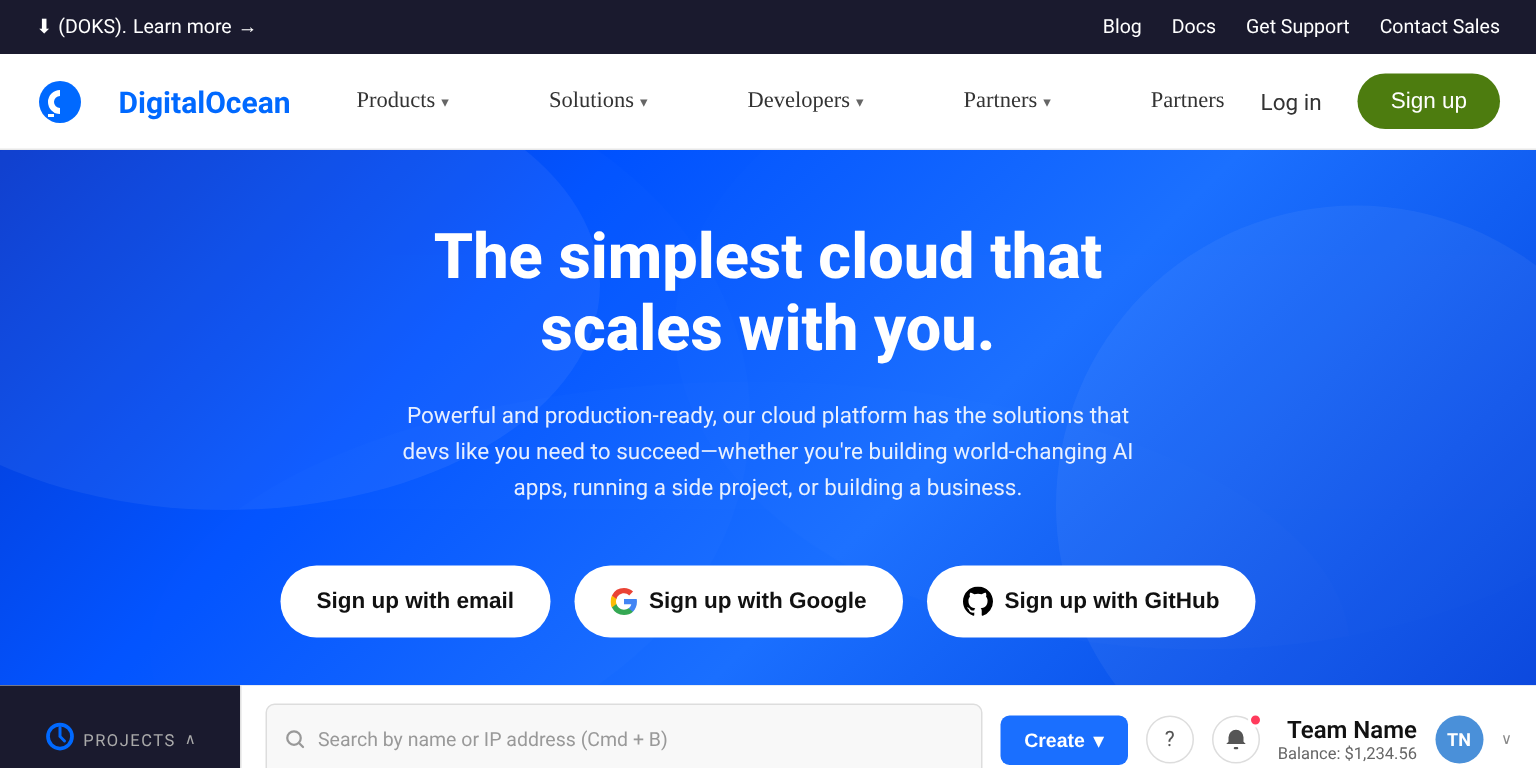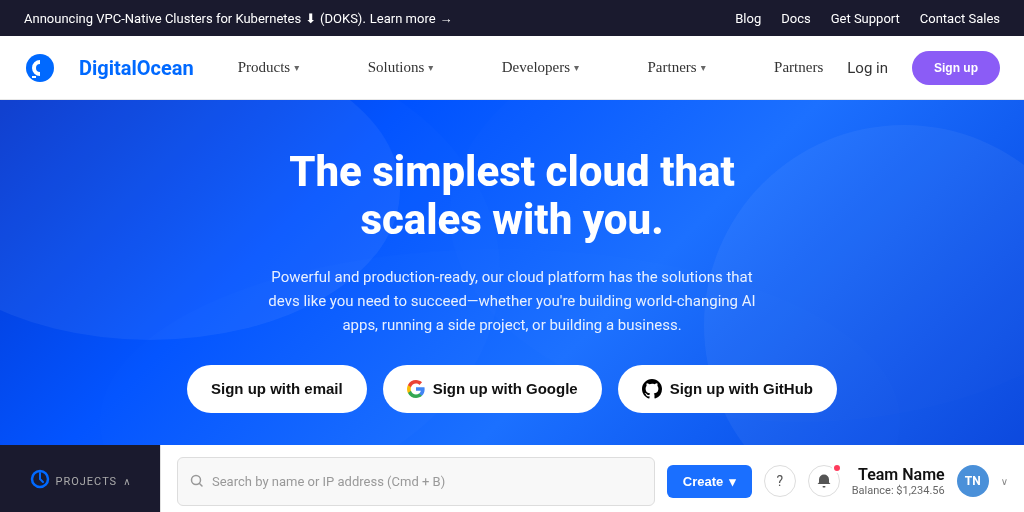--- a/index.html
+++ b/index.html
@@ -31,21 +31,21 @@
       position: relative;
       z-index: 10;
     }
     .navbar .logo { display: flex; align-items: center; gap: 23px; text-decoration: none; color: #0069ff; font-size: 20px; font-weight: 700; margin-right: 32px; }
     .navbar .logo svg { width: 32px; height: 32px; }
     .navbar .nav-links { display: flex; align-items: center; gap: 8px; flex: 1; justify-content: space-between; font-family: Liberation Serif, serif; }
     .navbar .nav-item { display: flex; align-items: center; gap: 4px; padding: 8px 12px; color: #333; font-size: 15px; cursor: pointer; text-decoration: none; white-space: nowrap; }
     .navbar .nav-item .chevron { font-size: 10px; color: #666; }
     .navbar .nav-right { display: flex; align-items: center; gap: 12px; }
     .navbar .login-btn { color: #333; font-size: 15px; text-decoration: none; padding: 8px 12px; cursor: pointer; }
-    .navbar .signup-btn { background: #8b5cf6; color: #fff; border: none; border-radius: 24px; padding: 10px 22px; font-size: 12px; cursor: pointer; font-weight: 700; }
+    .navbar .signup-btn { background: #4d7c0f; color: #fff; border: none; border-radius: 24px; padding: 10px 22px; font-size: 15px; cursor: pointer; font-weight: 400; }
 
     
     .hero {
       background: linear-gradient(135deg, #0033cc 0%, #0052ff 30%, #1a6fff 60%, #0040dd 100%);
       position: relative;
       overflow: hidden;
       padding: 48px 24px 32px;
       text-align: center;
       min-height: 300px;
       display: flex;
@@ -84,21 +84,21 @@
       max-width: 560px;
       margin-bottom: 20px;
       position: relative;
       z-index: 2;
     }
     .hero-subtitle {
       color: rgba(255,255,255,0.9);
       font-size: 15px;
       line-height: 1.6;
       max-width: 500px;
-      margin-bottom: 28px;
+      margin-bottom: 40px;
       position: relative;
       z-index: 2;
     }
     .hero-buttons {
       display: flex;
       gap: 16px;
       justify-content: center;
       position: relative;
       z-index: 2;
     }
@@ -254,21 +254,20 @@
     
     .github-icon {
       width: 20px; height: 20px;
     }
   </style>
 </head>
 <body>
 
 <div class="announcement-bar">
   <a href="#">
-    <span>Announcing VPC-Native Clusters for Kubernetes</span>
     <span>⬇</span>
     <span>(DOKS).</span>
     <span>Learn more</span>
     <span>→</span>
   </a>
   <div class="right-links">
     <a href="#">Blog</a>
     <a href="#">Docs</a>
     <a href="#">Get Support</a>
     <a href="#">Contact Sales</a>

